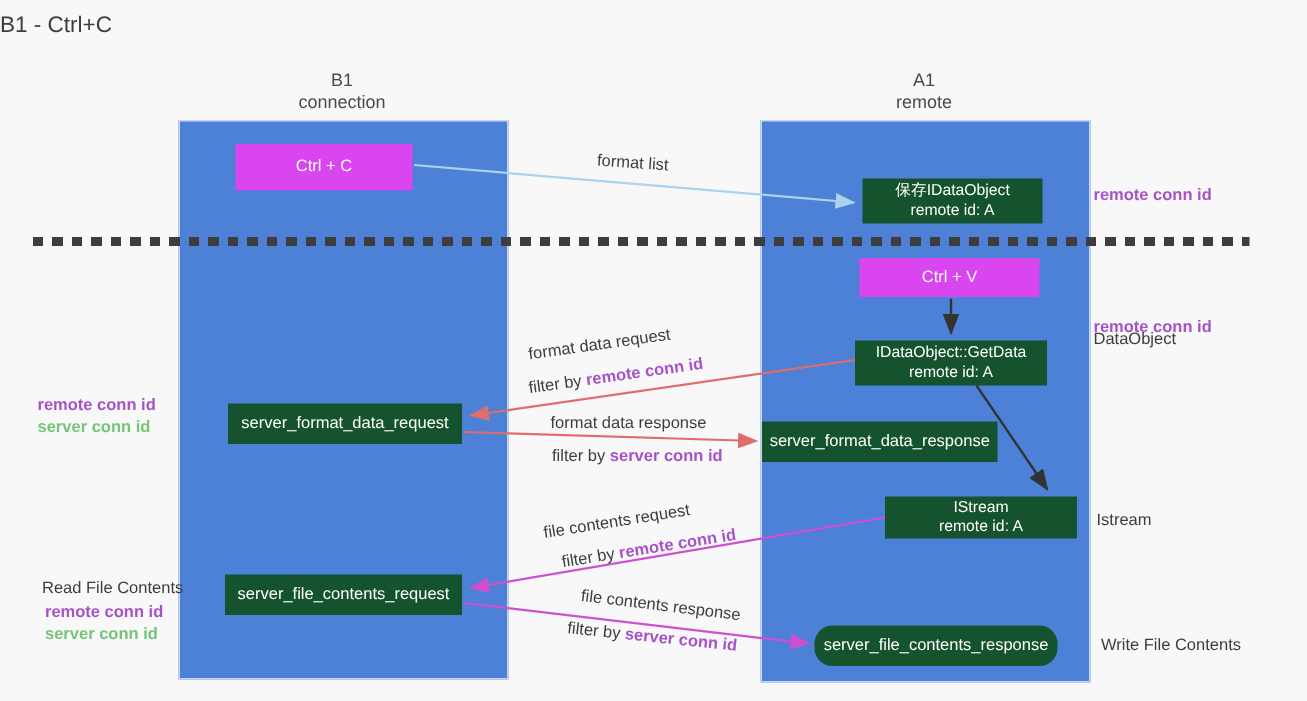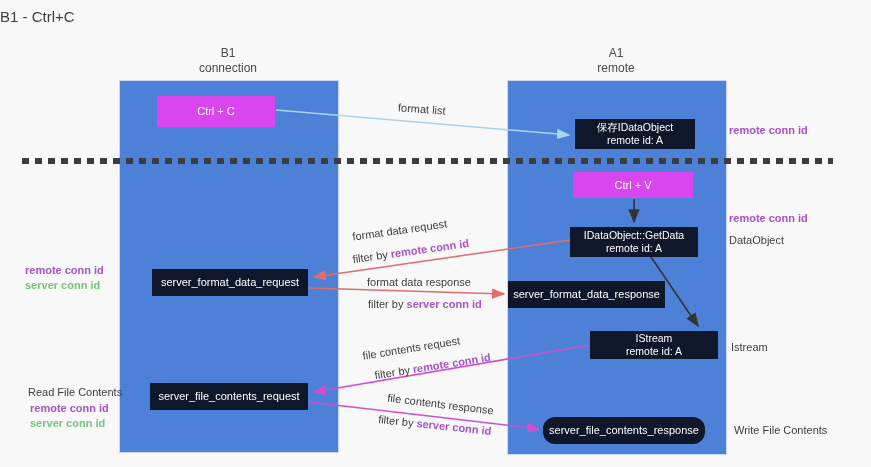--- a/index.html
+++ b/index.html
@@ -8,21 +8,21 @@
     background:#f8f8f9;
     font-family:"Liberation Sans","DejaVu Sans",sans-serif;
     color:#3d3d3d;
   }
   .abs{position:absolute;}
   .title{left:0;top:7px;width:871px;text-align:left;font-size:15px;line-height:20px;color:#3d3d3d;z-index:4;}
   .lane-header{text-align:center;font-size:12px;line-height:15px;color:#4a4a4a;z-index:4;}
   .lane{background:#4d81d8;z-index:1;border:1px solid #c9d6f0;}
   .box{display:flex;align-items:center;justify-content:center;text-align:center;
        color:#fff;font-size:11px;line-height:13px;z-index:3;}
-  .box.orange{background:#0f172a;text-align:center;}
+  .box.orange{background:#14532d;text-align:center;}
   .box.green{background:#d946ef;}
   .box .small{font-size:10.5px;}
   .lbl{font-size:11px;white-space:nowrap;z-index:4;line-height:13px;}
   .purple{color:#a653c8;font-weight:bold;}
   .greentx{color:#74c578;font-weight:bold;}
   .dark{color:#3d3d3d;}
   .arrow-label{font-size:11px;color:#3d3d3d;white-space:nowrap;z-index:4;transform-origin:center;}
   .dashline{left:22px;top:158px;width:811px;height:6px;z-index:2;
     background:repeating-linear-gradient(90deg,#3d3d3d 0 7px,transparent 7px 13px);}
   svg.overlay{position:absolute;left:0;top:0;z-index:2;pointer-events:none;}
@@ -112,21 +112,21 @@
 <div class="abs box orange" style="left:150px;top:383px;width:158px;height:27px;">
   <span>server_file_contents_request</span>
 </div>
 
 <div class="abs box orange" style="left:543px;top:417px;width:162px;height:27px;border-radius:12px;">
   <span>server_file_contents_response</span>
 </div>
 
 <div class="abs lbl purple" style="left:729px;top:124px;">remote conn id</div>
 <div class="abs lbl purple" style="left:729px;top:212px;">remote conn id</div>
-<div class="abs lbl dark" style="left:729px;top:234px;">DataObject</div>
+<div class="abs lbl dark" style="left:729px;top:220px;">DataObject</div>
 <div class="abs lbl dark" style="left:731px;top:341px;">Istream</div>
 <div class="abs lbl dark" style="left:734px;top:424px;">Write File Contents</div>
 
 <div class="abs lbl purple" style="left:25px;top:264px;">remote conn id</div>
 <div class="abs lbl greentx" style="left:25px;top:279px;">server conn id</div>
 <div class="abs lbl dark" style="left:28px;top:386px;">Read File Contents</div>
 <div class="abs lbl purple" style="left:30px;top:402px;">remote conn id</div>
 <div class="abs lbl greentx" style="left:30px;top:417px;">server conn id</div>
 
 <div class="abs arrow-label" style="left:398px;top:103px;transform:rotate(4deg);">format list</div>

